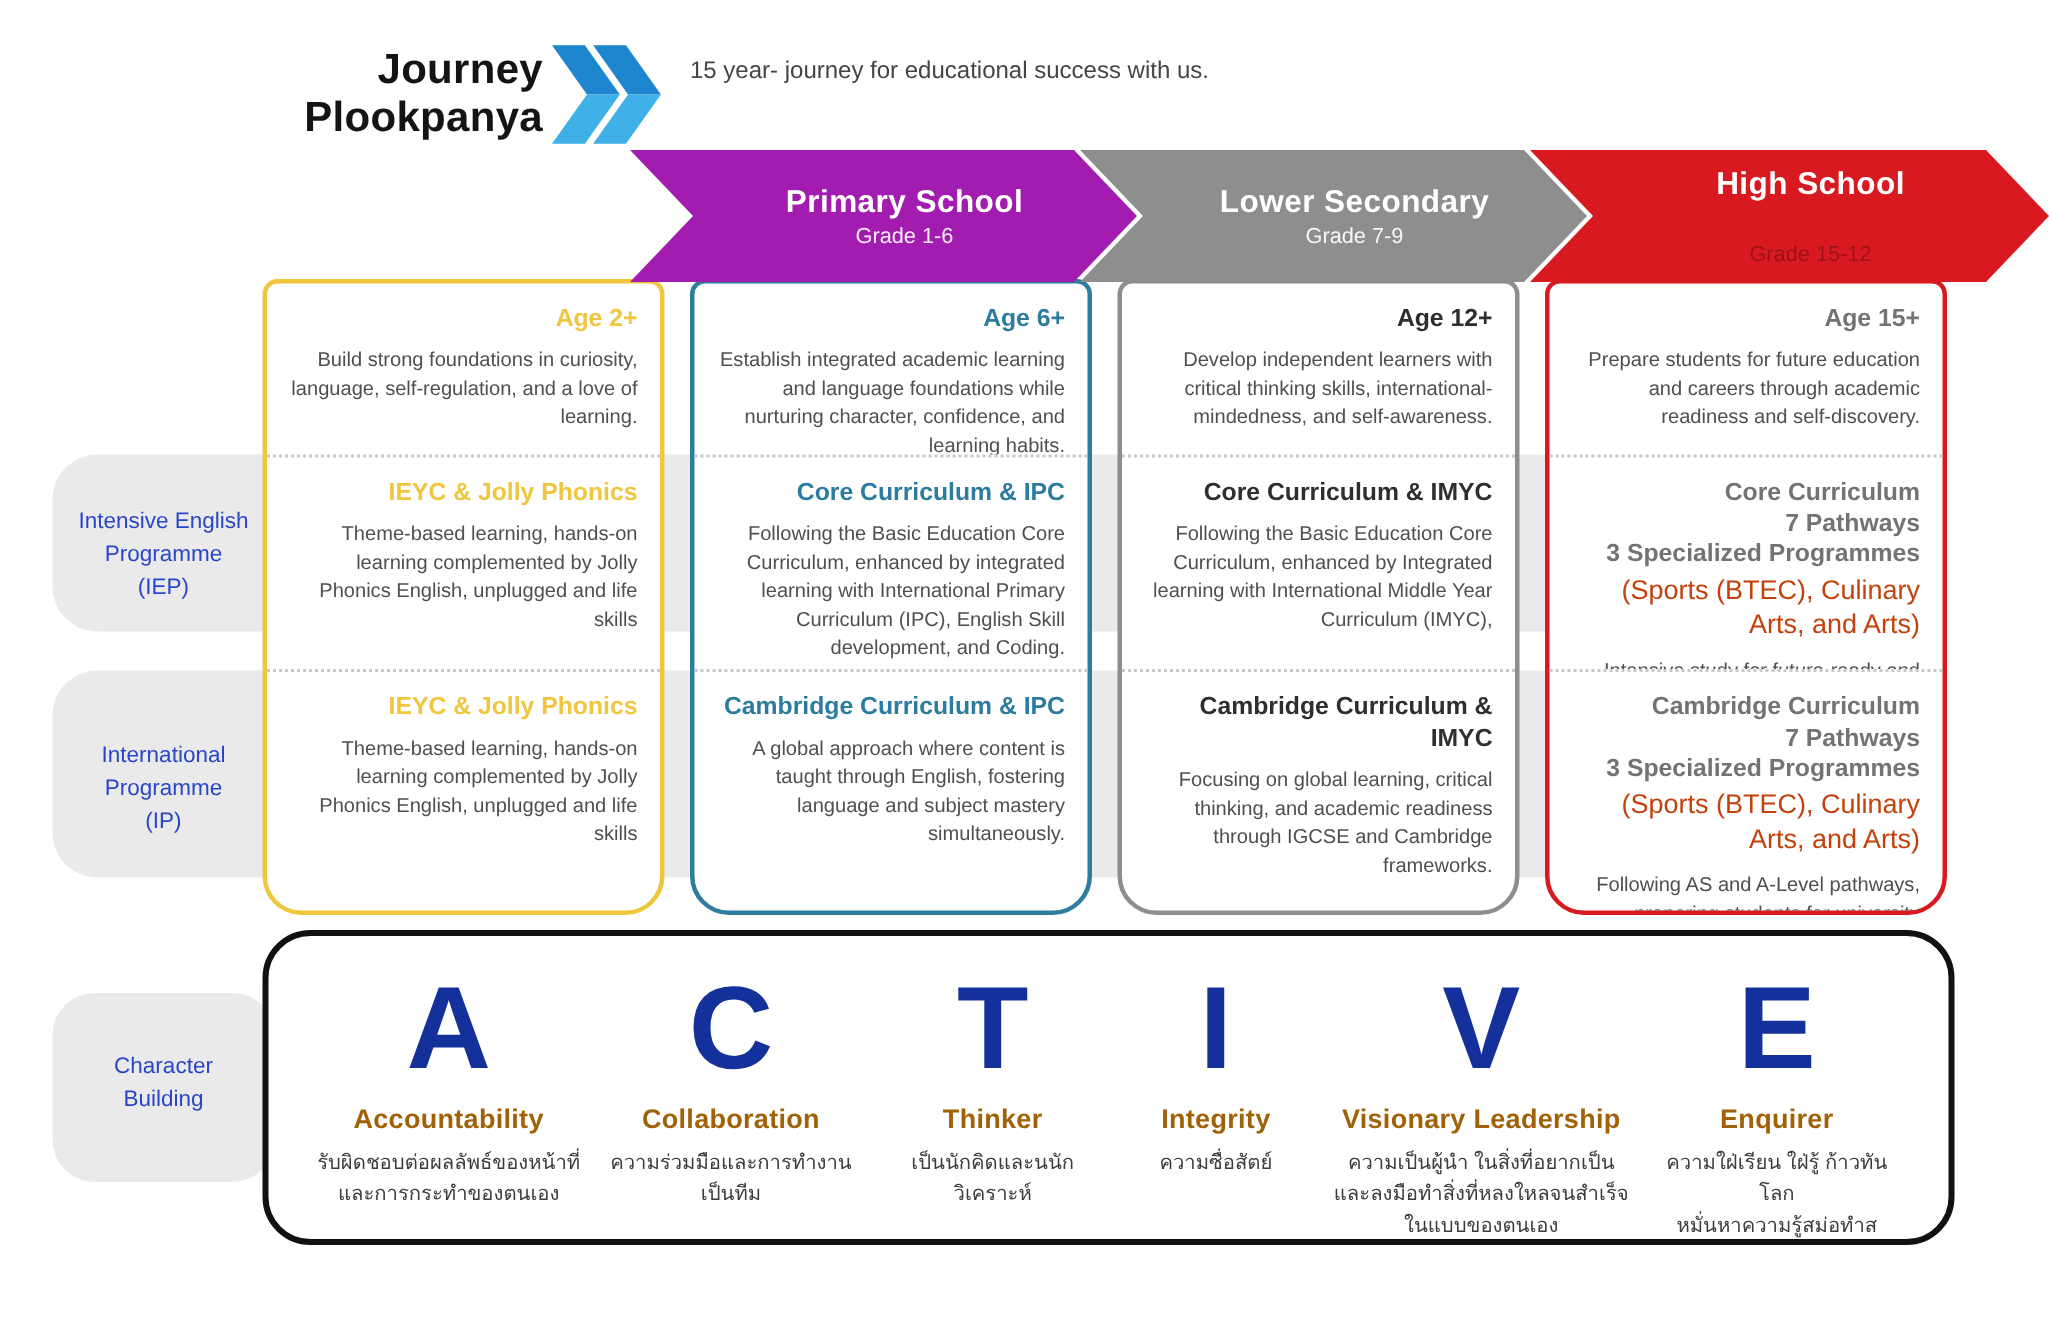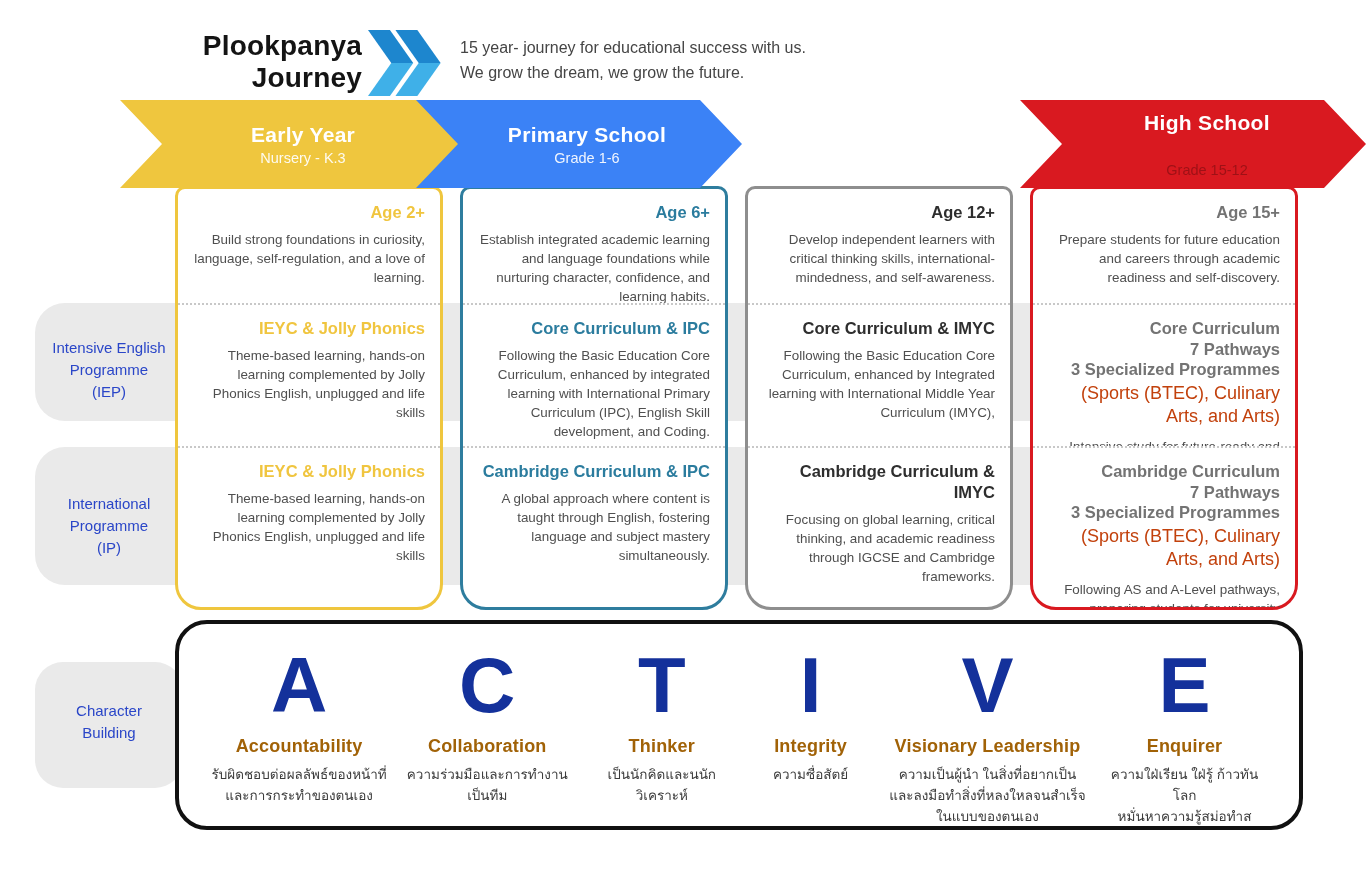--- a/index.html
+++ b/index.html
@@ -12,21 +12,21 @@
   .chevrons{position:absolute;left:368px;top:26px;width:74px;height:74px;}
   .tagline{position:absolute;left:460px;top:36px;font-size:16px;color:#454545;line-height:1.55;}
 
   
   .banner{position:absolute;top:100px;height:88px;display:flex;flex-direction:column;
           justify-content:center;align-items:center;padding-left:28px;box-sizing:border-box;
           clip-path:polygon(0 0,calc(100% - 42px) 0,100% 50%,calc(100% - 42px) 100%,0 100%,42px 50%);}
   .banner-title{font-size:21px;font-weight:800;color:#fff;letter-spacing:.3px;}
   .banner-sub{font-size:14.5px;color:rgba(255,255,255,.92);margin-top:3px;}
   .b1{left:120px;width:338px;background:#EFC63E;z-index:8;}
-  .b2{left:404px;width:338px;background:#3b82f6;z-index:7;}
+  .b2{left:420px;width:338px;background:#a21caf;z-index:7;}
   .b3{left:720px;width:338px;background:#8E8E8E;z-index:6;}
   .b4{left:1020px;width:346px;background:#D91920;z-index:5;gap:24px;}
   .b4 .banner-sub{color:#9E1116;}
 
   
   .band{position:absolute;left:35px;width:1230px;background:#EAEAEA;border-radius:30px;z-index:1;}
   .band-iep{top:303px;height:118px;}
   .band-ip{top:447px;height:138px;}
   .char-band{position:absolute;left:35px;top:662px;width:148px;height:126px;background:#EAEAEA;border-radius:28px;z-index:1;}
   .side-label{position:absolute;left:35px;width:148px;z-index:3;text-align:center;
@@ -70,41 +70,40 @@
   .letter{font-size:78px;font-weight:800;color:#14319B;line-height:.95;}
   .vname{font-size:18px;font-weight:800;color:#a16207;margin-top:14px;letter-spacing:.2px;}
   .thai{font-size:13.5px;color:#3C3C3C;line-height:1.55;margin-top:8px;}
 </style>
 </head>
 <body>
 
 <div class="canvas">
 
   <div class="brand">
+    <div>Journey</div>
     <div>Plookpanya</div>
-    <div>Journey</div>
   </div>
   <svg class="chevrons" viewBox="0 0 108 100">
     <polygon points="0,2 32,2 66,50 34,50" fill="#1D86CE"></polygon>
     <polygon points="34,50 66,50 32,98 0,98" fill="#3FB0E8"></polygon>
     <polygon points="40,2 72,2 106,50 74,50" fill="#1D86CE"></polygon>
     <polygon points="74,50 106,50 72,98 40,98" fill="#3FB0E8"></polygon>
   </svg>
   <div class="tagline">
     <div>15 year- journey for educational success with us.</div>
-    <div>We grow the dream, we grow the future.</div>
-  </div>
-
-  <div class="banner b1">
-    <div class="banner-title">Early Year</div>
-    <div class="banner-sub">Nursery - K.3</div>
-  </div>
+  </div>
+
   <div class="banner b2">
     <div class="banner-title">Primary School</div>
     <div class="banner-sub">Grade 1-6</div>
+  </div>
+  <div class="banner b3">
+    <div class="banner-title">Lower Secondary</div>
+    <div class="banner-sub">Grade 7-9</div>
   </div>
   <div class="banner b4">
     <div class="banner-title">High  School</div>
     <div class="banner-sub">Grade 15-12</div>
   </div>
 
   <div class="band band-iep"></div>
   <div class="band band-ip"></div>
   <div class="char-band"></div>
 

